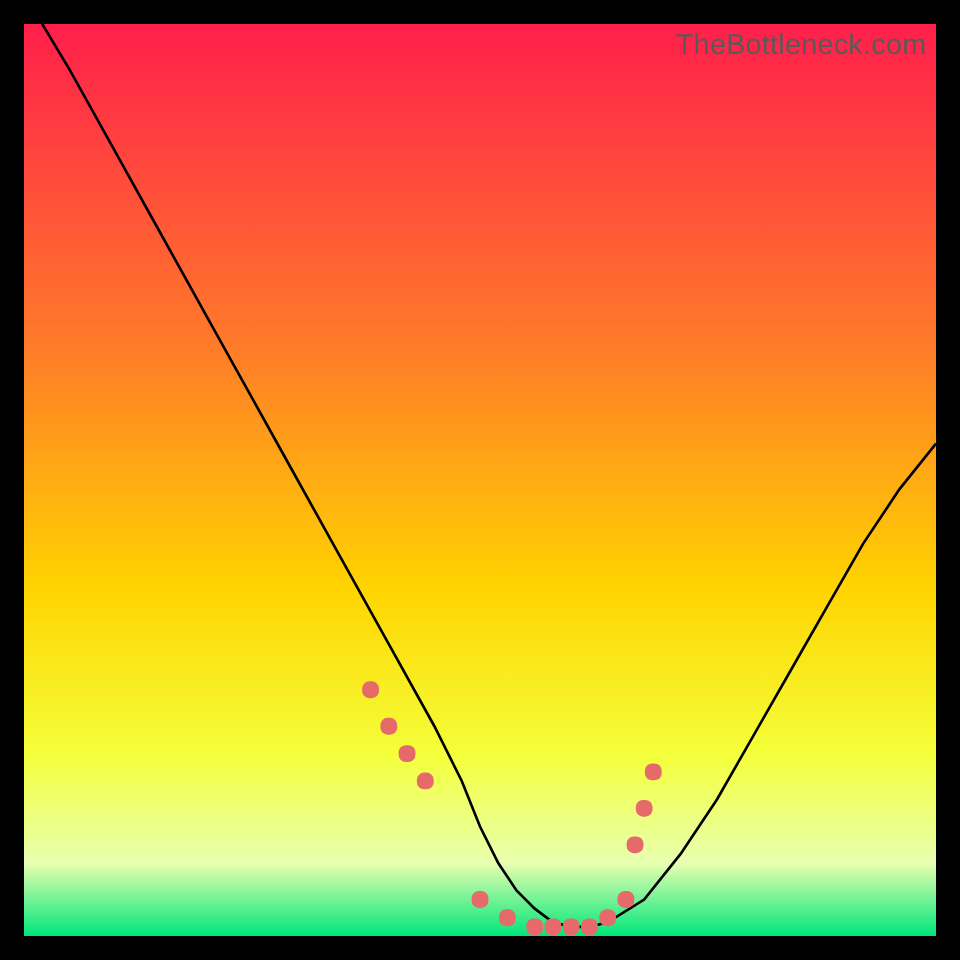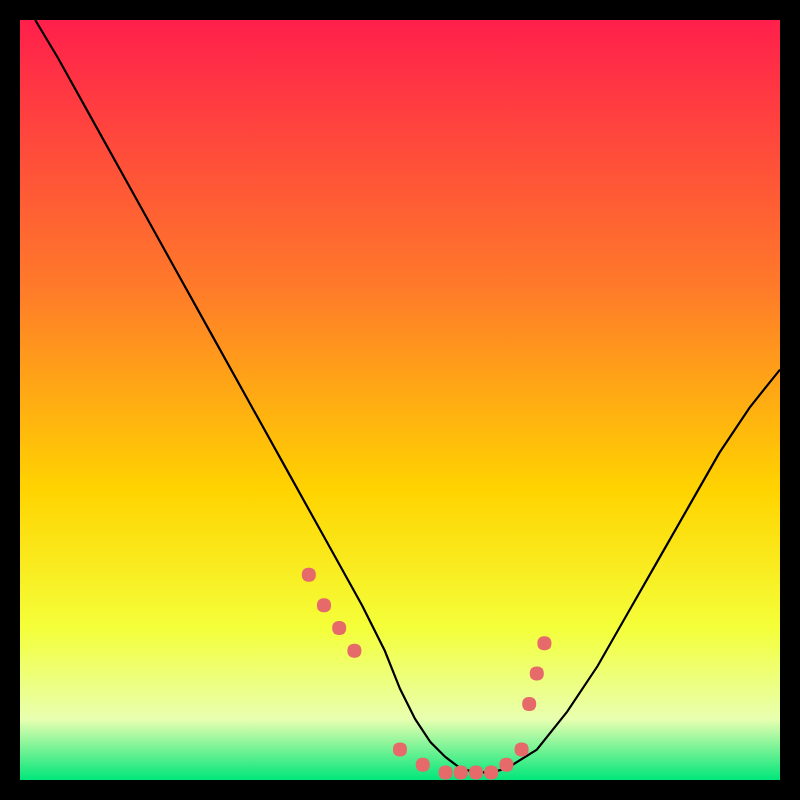--- a/index.html
+++ b/index.html
@@ -36,13 +36,14 @@
         <rect x="433.8" y="745.4" width="14" height="14" rx="6" fill="#e66a6a"></rect>
         <rect x="449.0" y="745.4" width="14" height="14" rx="6" fill="#e66a6a"></rect>
         <rect x="464.2" y="745.4" width="14" height="14" rx="6" fill="#e66a6a"></rect>
         <rect x="479.4" y="737.8" width="14" height="14" rx="6" fill="#e66a6a"></rect>
         <rect x="494.6" y="722.6" width="14" height="14" rx="6" fill="#e66a6a"></rect>
         <rect x="502.2" y="677.0" width="14" height="14" rx="6" fill="#e66a6a"></rect>
         <rect x="509.8" y="646.6" width="14" height="14" rx="6" fill="#e66a6a"></rect>
         <rect x="517.4" y="616.2" width="14" height="14" rx="6" fill="#e66a6a"></rect>
       </g>
   </svg>
+  <div class="watermark">TheBottleneck.com</div>
 </div>
 
 </body></html>

